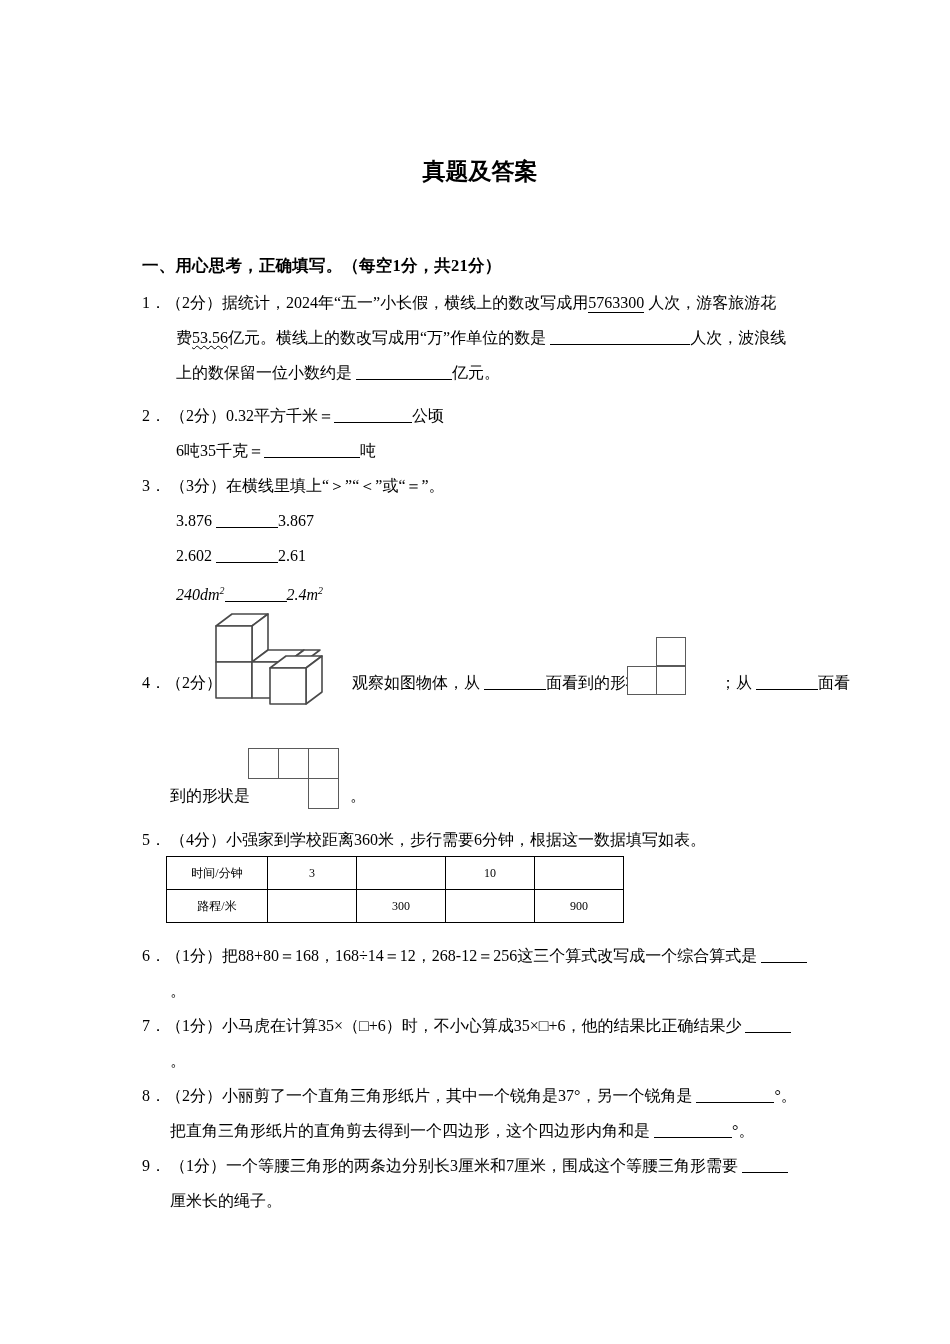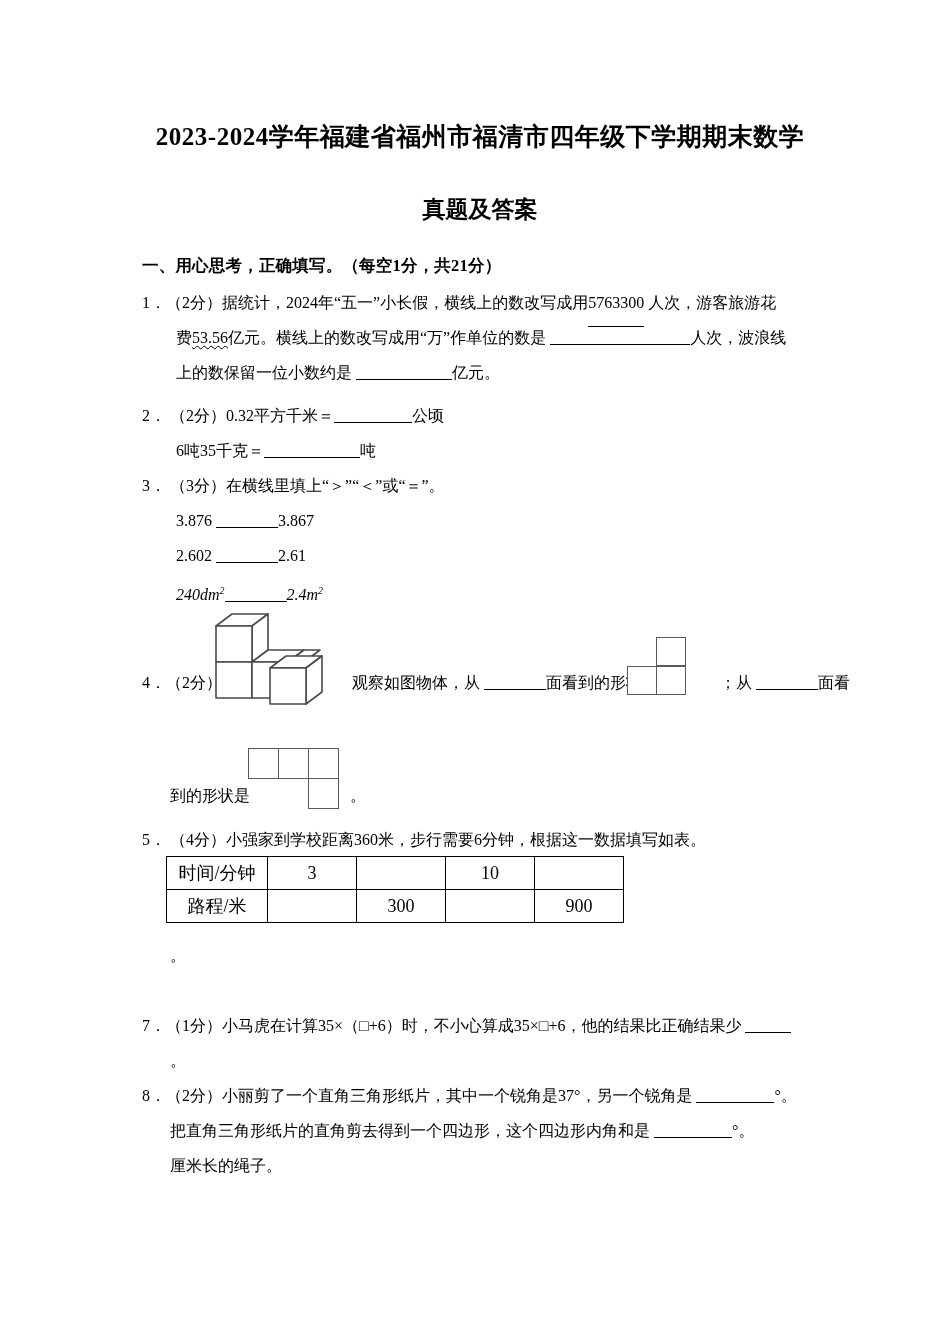--- a/index.html
+++ b/index.html
@@ -84,39 +84,39 @@
     vertical-align: -2px;
   }
   .b-xs { width: 46px; }
   .b-s  { width: 62px; }
   .b-m  { width: 78px; }
   .b-l  { width: 96px; }
   .b-xxl{ width: 140px; }
 
   .uline {
     border-bottom: 1.3px solid #000;
-    padding-bottom: 15px;
+    padding-bottom: 1px;
     margin-top: 44px;
   }
   .wavy {
     text-decoration: underline;
     text-decoration-style: wavy;
     text-decoration-thickness: 1px;
     text-underline-offset: 2px;
   }
   .ital { font-style: italic; }
   .sup  { font-size: 0.62em; vertical-align: super; font-style: italic; }
 
   
   .q5table {
     position: absolute;
     left: 166px;
     top: 856px;
     border-collapse: collapse;
-    font-size: 18px;
+    font-size: 12px;
   }
   .q5table td {
     border: 1.2px solid #000;
     height: 32px;
     text-align: center;
     vertical-align: middle;
     padding: 0 4px;
   }
   .q5table td.hdr { width: 92px; }
   .q5table td.dat { width: 80px; }
@@ -136,21 +136,20 @@
   .cubes {
     position: absolute;
   }
 </style>
 </head>
 <body>
 
 <div class="page">
 
   <div class="title-block">
-    <div class="title">2023-2024学年福建省福州市福清市四年级下学期期末数学</div>
     <div class="title-line2">真题及答案</div>
   </div>
 
   <div class="section-header">一、用心思考，正确填写。（每空1分，共21分）</div>
 
   <div class="qblock" style="left:142px; top:285px; width:700px;">
     <div class="qline">
       <span class="qnum">1．</span><span>（2分）</span><span>据统计，2024年“五一”小长假，横线上的数改写成用</span><span class="uline">5763300</span>&nbsp;<span>人次，游客旅游花</span>
     </div>
     <div class="qline">
@@ -255,20 +254,23 @@
       <td class="dat"></td>
       <td class="dat">300</td>
       <td class="dat"></td>
       <td class="dat">900</td>
     </tr>
   </tbody>
     </table>
 
   <div class="qblock" style="left:142px; top:938px; width:720px;">
     <div class="qline">
+      <span class="qnum">6．</span><span>（1分）</span><span>把88+80＝168，168÷14＝12，268‑12＝256这三个算式改写成一个综合算式是</span>&nbsp;<span class="blank b-xs"></span>
+    </div>
+    <div class="qline">
       <span class="indent-sm"></span><span>。</span>
     </div>
   </div>
 
   <div class="qblock" style="left:142px; top:1008px; width:720px;">
     <div class="qline">
       <span class="qnum">7．</span><span>（1分）</span><span>小马虎在计算35×（□+6）时，不小心算成35×□+6，他的结果比正确结果少</span>&nbsp;<span class="blank b-xs"></span>
     </div>
     <div class="qline">
       <span class="indent-sm"></span><span>。</span>
@@ -279,17 +281,20 @@
     <div class="qline">
       <span class="qnum">8．</span><span>（2分）</span><span>小丽剪了一个直角三角形纸片，其中一个锐角是37°，另一个锐角是</span>&nbsp;<span class="blank b-m"></span><span>°。</span>
     </div>
     <div class="qline">
       <span class="indent-sm"></span><span>把直角三角形纸片的直角剪去得到一个四边形，这个四边形内角和是</span>&nbsp;<span class="blank b-m"></span><span>°。</span>
     </div>
   </div>
 
   <div class="qblock" style="left:142px; top:1148px; width:720px;">
     <div class="qline">
+      <span class="qnum">9．</span>&nbsp;<span>（1分）</span><span>一个等腰三角形的两条边分别长3厘米和7厘米，围成这个等腰三角形需要</span>&nbsp;<span class="blank b-xs"></span>
+    </div>
+    <div class="qline">
       <span class="indent-sm"></span><span>厘米长的绳子。</span>
     </div>
   </div>
 
 </div>
 
 </body></html>

